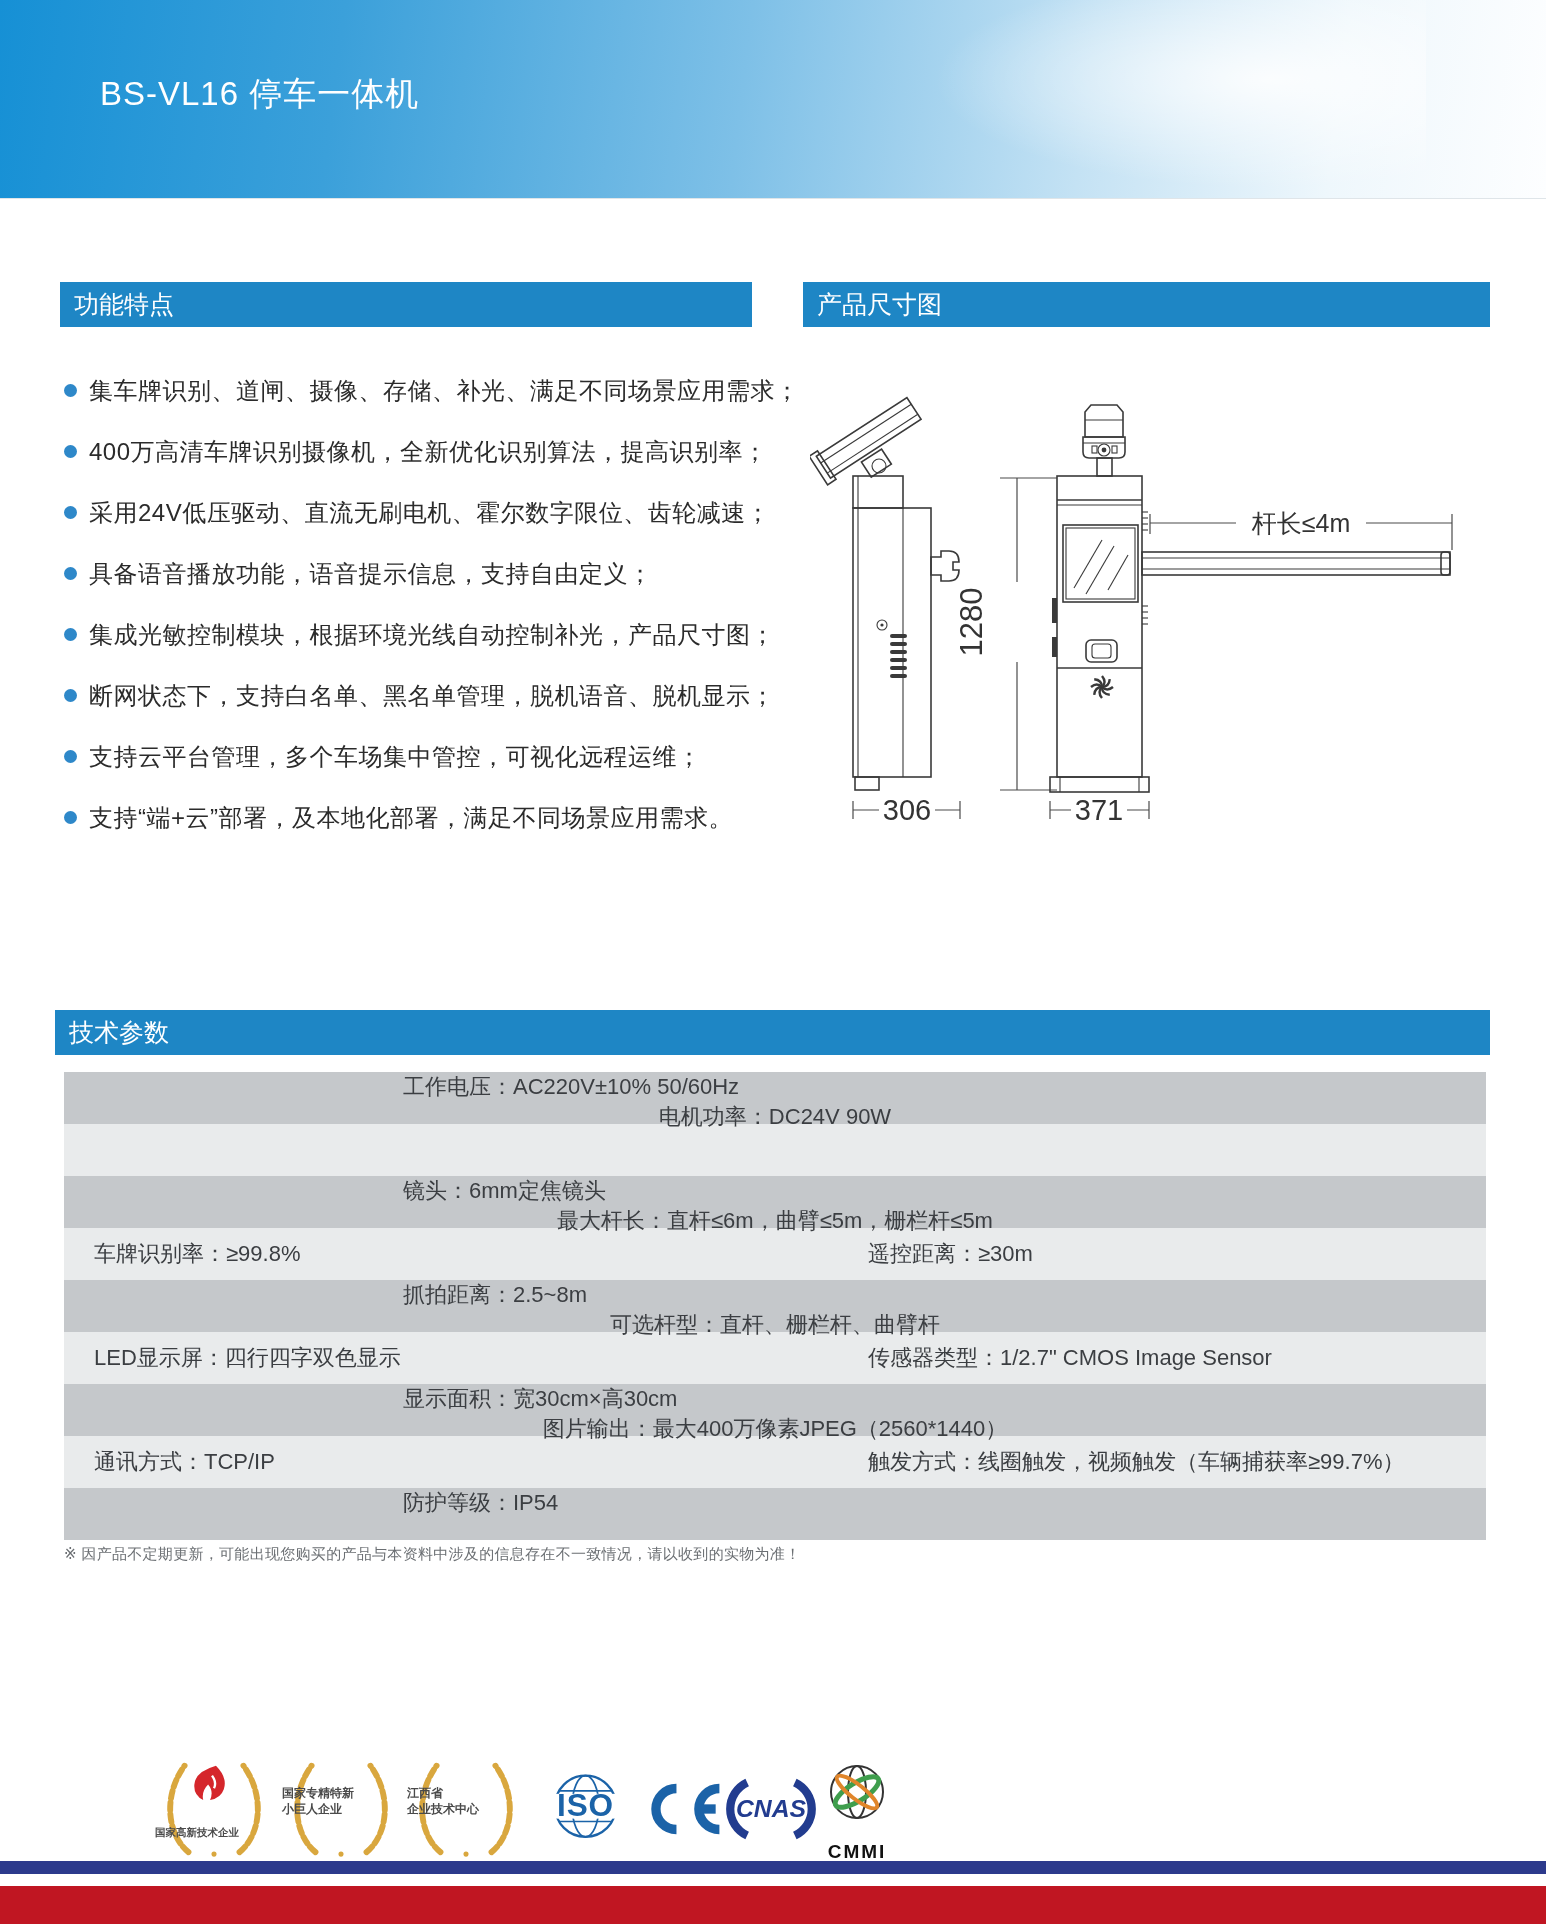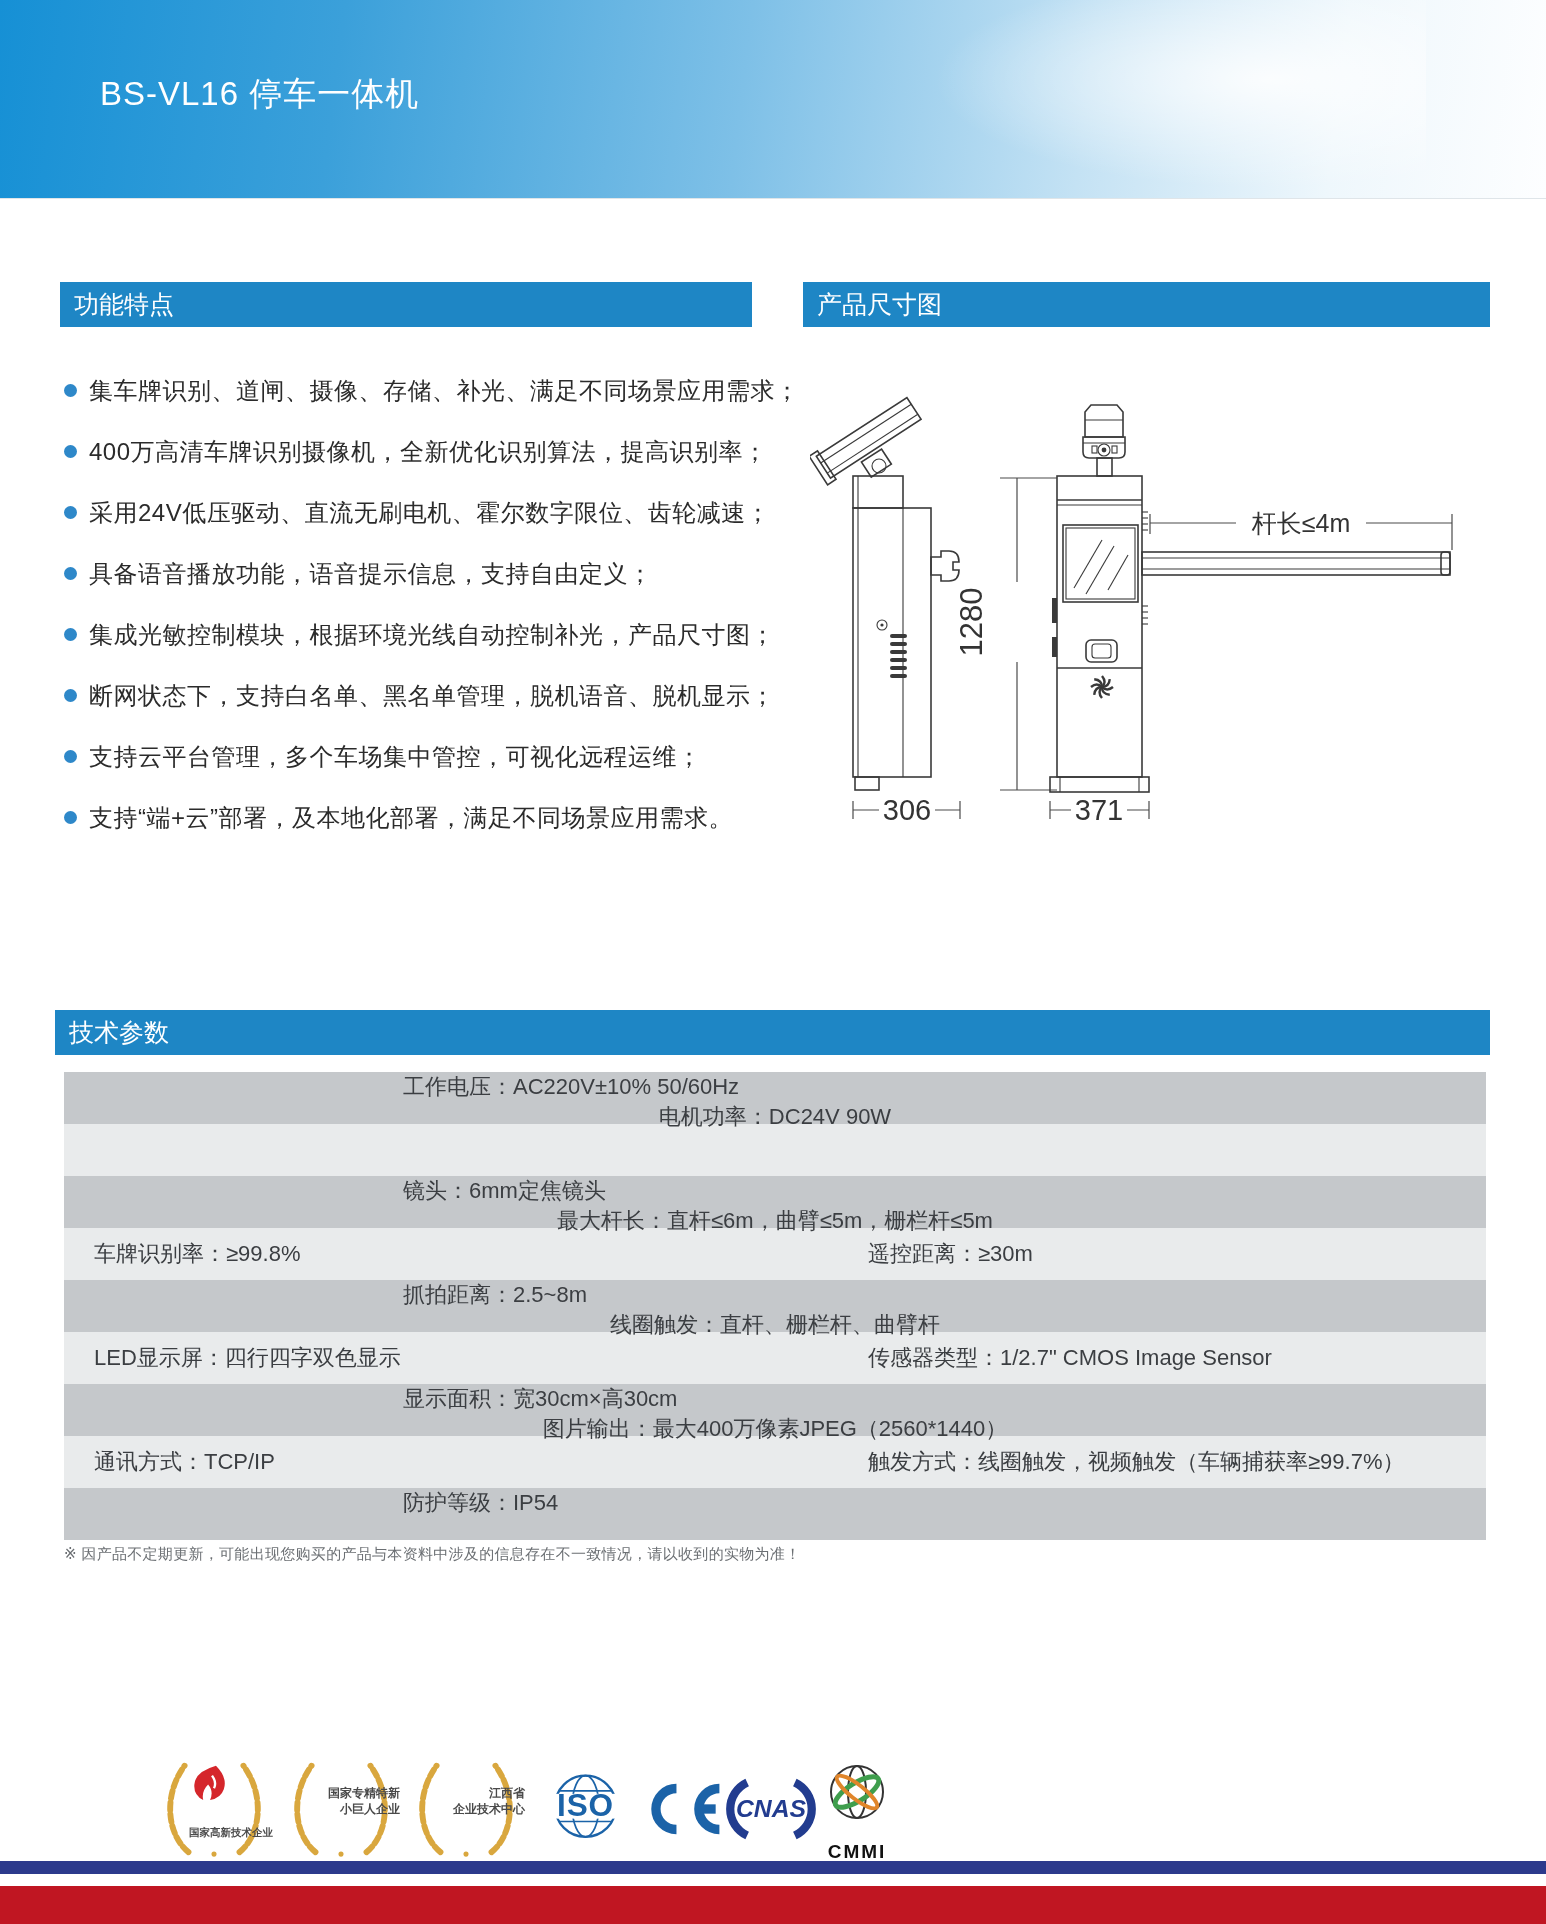--- a/index.html
+++ b/index.html
@@ -48,21 +48,21 @@
   .specs{position:absolute;left:64px;top:1072px;width:1422px;}
   .spec-row{display:flex;height:52px;align-items:center;font-size:22px;color:#3b3e42;}
   .spec-row.dark{background:#c5c8cb;flex-direction:column;}
   .spec-row.light{background:#e9ebec;}
   .spec-cell-left{width:804px;padding-left:30px;box-sizing:border-box;white-space:nowrap;}
   .spec-cell-right{flex:1;white-space:nowrap;}
   .note{position:absolute;left:64px;top:1545px;font-size:15px;color:#6b6f73;letter-spacing:.3px;}
   
   .badge{position:absolute;}
   .wreath-text{
-    position:absolute;left:0;width:100%;text-align:right;color:#4a4a4a;
+    position:absolute;left:0;width:100%;text-align:left;color:#4a4a4a;
     font-weight:bold;line-height:1.3;
   }
   .badge-cert-label{font-family:"Liberation Sans",sans-serif;}
   
   .stripe-blue{position:absolute;left:0;top:1861px;width:1546px;height:13px;background:#2c3a8c;}
   .stripe-red{position:absolute;left:0;top:1886px;width:1546px;height:38px;background:#c01622;}
 </style>
 </head>
 <body>
 
@@ -255,21 +255,21 @@
     <div class="spec-row dark">
         <div class="spec-cell-left">镜头：6mm定焦镜头</div>
         <div class="spec-cell-right">最大杆长：直杆≤6m，曲臂≤5m，栅栏杆≤5m</div>
       </div>
     <div class="spec-row light">
         <div class="spec-cell-left">车牌识别率：≥99.8%</div>
         <div class="spec-cell-right">遥控距离：≥30m</div>
       </div>
     <div class="spec-row dark">
         <div class="spec-cell-left">抓拍距离：2.5~8m</div>
-        <div class="spec-cell-right">线圈触发：直杆、栅栏杆、曲臂杆</div>
+        <div class="spec-cell-right">可选杆型：直杆、栅栏杆、曲臂杆</div>
       </div>
     <div class="spec-row light">
         <div class="spec-cell-left">LED显示屏：四行四字双色显示</div>
         <div class="spec-cell-right">传感器类型：1/2.7" CMOS Image Sensor</div>
       </div>
     <div class="spec-row dark">
         <div class="spec-cell-left">显示面积：宽30cm×高30cm</div>
         <div class="spec-cell-right">图片输出：最大400万像素JPEG（2560*1440）</div>
       </div>
     <div class="spec-row light">

